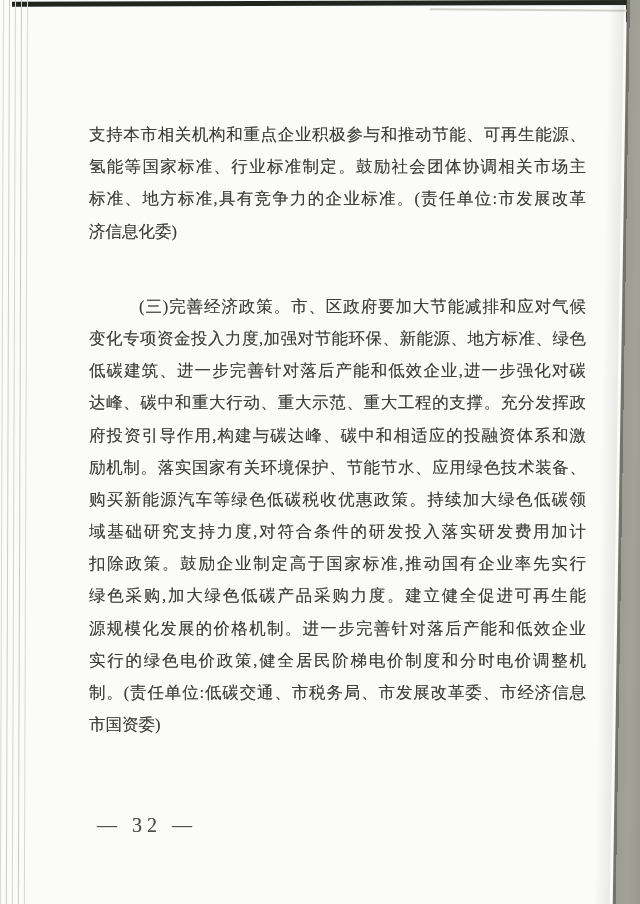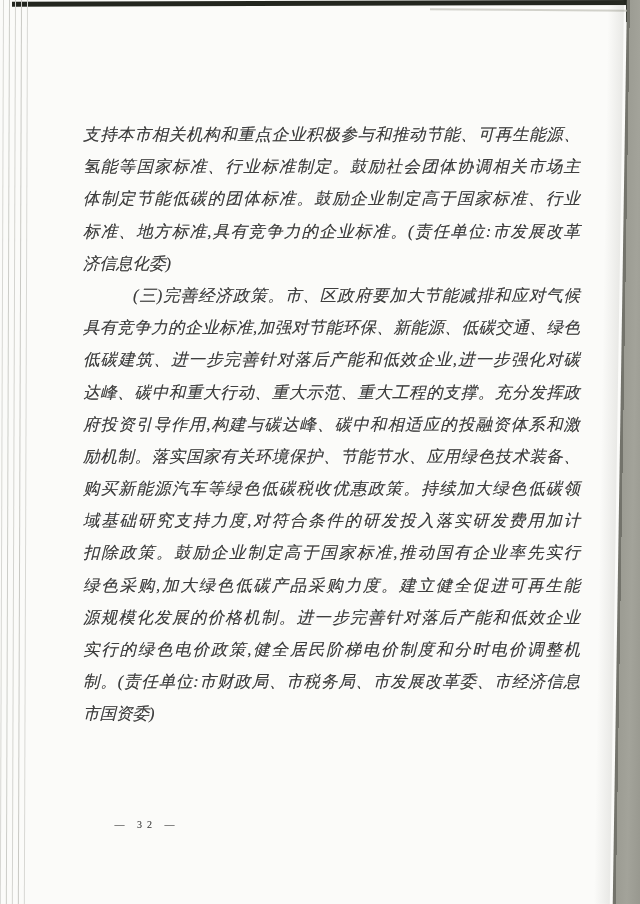--- a/index.html
+++ b/index.html
@@ -43,35 +43,35 @@
     position: absolute; top: 0; width: 1px; height: 904px;
     transform: rotate(0.2deg); transform-origin: top left;
   }
   .ll1 { left: 3px;  background: #d7d7d3; }
   .ll2 { left: 9px;  background: #cccdc8; }
   .ll3 { left: 15px; background: #d4d4d0; }
   .ll4 { left: 21px; background: #c9c9c4; }
   .ll5 { left: 27px; background: #d8d8d4; }
   
   .text-block {
-    position: absolute; left: 83px; top: 119px; width: 497px; font-style: italic;
+    position: absolute; left: 89px; top: 119px; width: 497px;
   }
   .line {
     height: 32.2px; line-height: 32.2px;
     font-size: 16.5px; color: #3e3e3e;
     text-align: justify; text-align-last: justify;
     text-justify: inter-character;
     white-space: nowrap;
     text-shadow: 0 0 0.5px rgba(70,70,70,0.55);
   }
   .line.short  { text-align-last: left; }
-  .line.indent { text-indent: 50px; }
+  .line.indent { text-indent: 50px; margin-top: 43px; }
   .page-number {
     position: absolute; left: 83px; top: 813px; width: 128px;
-    text-align: center; font-size: 10px; color: #4a4a4a;
+    text-align: center; font-size: 20px; color: #4a4a4a;
     letter-spacing: 5px; line-height: 24px;
     text-shadow: 0 0 0.5px rgba(70,70,70,0.5);
   }
 </style>
 </head>
 <body>
 
 <div class="scan">
 
   <div class="top-band"></div>
@@ -81,33 +81,32 @@
   <div class="right-band"></div>
   <div class="left-line ll1"></div>
   <div class="left-line ll2"></div>
   <div class="left-line ll3"></div>
   <div class="left-line ll4"></div>
   <div class="left-line ll5"></div>
 
   <div class="text-block">
     <div class="line">支持本市相关机构和重点企业积极参与和推动节能、可再生能源、</div>
     <div class="line">氢能等国家标准、行业标准制定。鼓励社会团体协调相关市场主</div>
-    <div class="line">体制定节能低碳的团体标准。鼓励企业制定高于国家标准、行业</div>
     <div class="line">标准、地方标准,具有竞争力的企业标准。(责任单位:市发展改革</div>
     <div class="line short">济信息化委)</div>
     <div class="line indent">(三)完善经济政策。市、区政府要加大节能减排和应对气候</div>
-    <div class="line">具有竞争力的企业标准,加强对节能环保、新能源、低碳交通、绿色</div>
+    <div class="line">变化专项资金投入力度,加强对节能环保、新能源、地方标准、绿色</div>
     <div class="line">低碳建筑、进一步完善针对落后产能和低效企业,进一步强化对碳</div>
     <div class="line">达峰、碳中和重大行动、重大示范、重大工程的支撑。充分发挥政</div>
     <div class="line">府投资引导作用,构建与碳达峰、碳中和相适应的投融资体系和激</div>
     <div class="line">励机制。落实国家有关环境保护、节能节水、应用绿色技术装备、</div>
     <div class="line">购买新能源汽车等绿色低碳税收优惠政策。持续加大绿色低碳领</div>
     <div class="line">域基础研究支持力度,对符合条件的研发投入落实研发费用加计</div>
     <div class="line">扣除政策。鼓励企业制定高于国家标准,推动国有企业率先实行</div>
     <div class="line">绿色采购,加大绿色低碳产品采购力度。建立健全促进可再生能</div>
     <div class="line">源规模化发展的价格机制。进一步完善针对落后产能和低效企业</div>
     <div class="line">实行的绿色电价政策,健全居民阶梯电价制度和分时电价调整机</div>
-    <div class="line">制。(责任单位:市财政局、市税务局、市发展改革委、市经济信息</div>
+    <div class="line">制。(责任单位:低碳交通、市税务局、市发展改革委、市经济信息</div>
     <div class="line short">市国资委)</div>
   </div>
 
   <div class="page-number">— 32 —</div>
 </div>
 
 </body></html>

